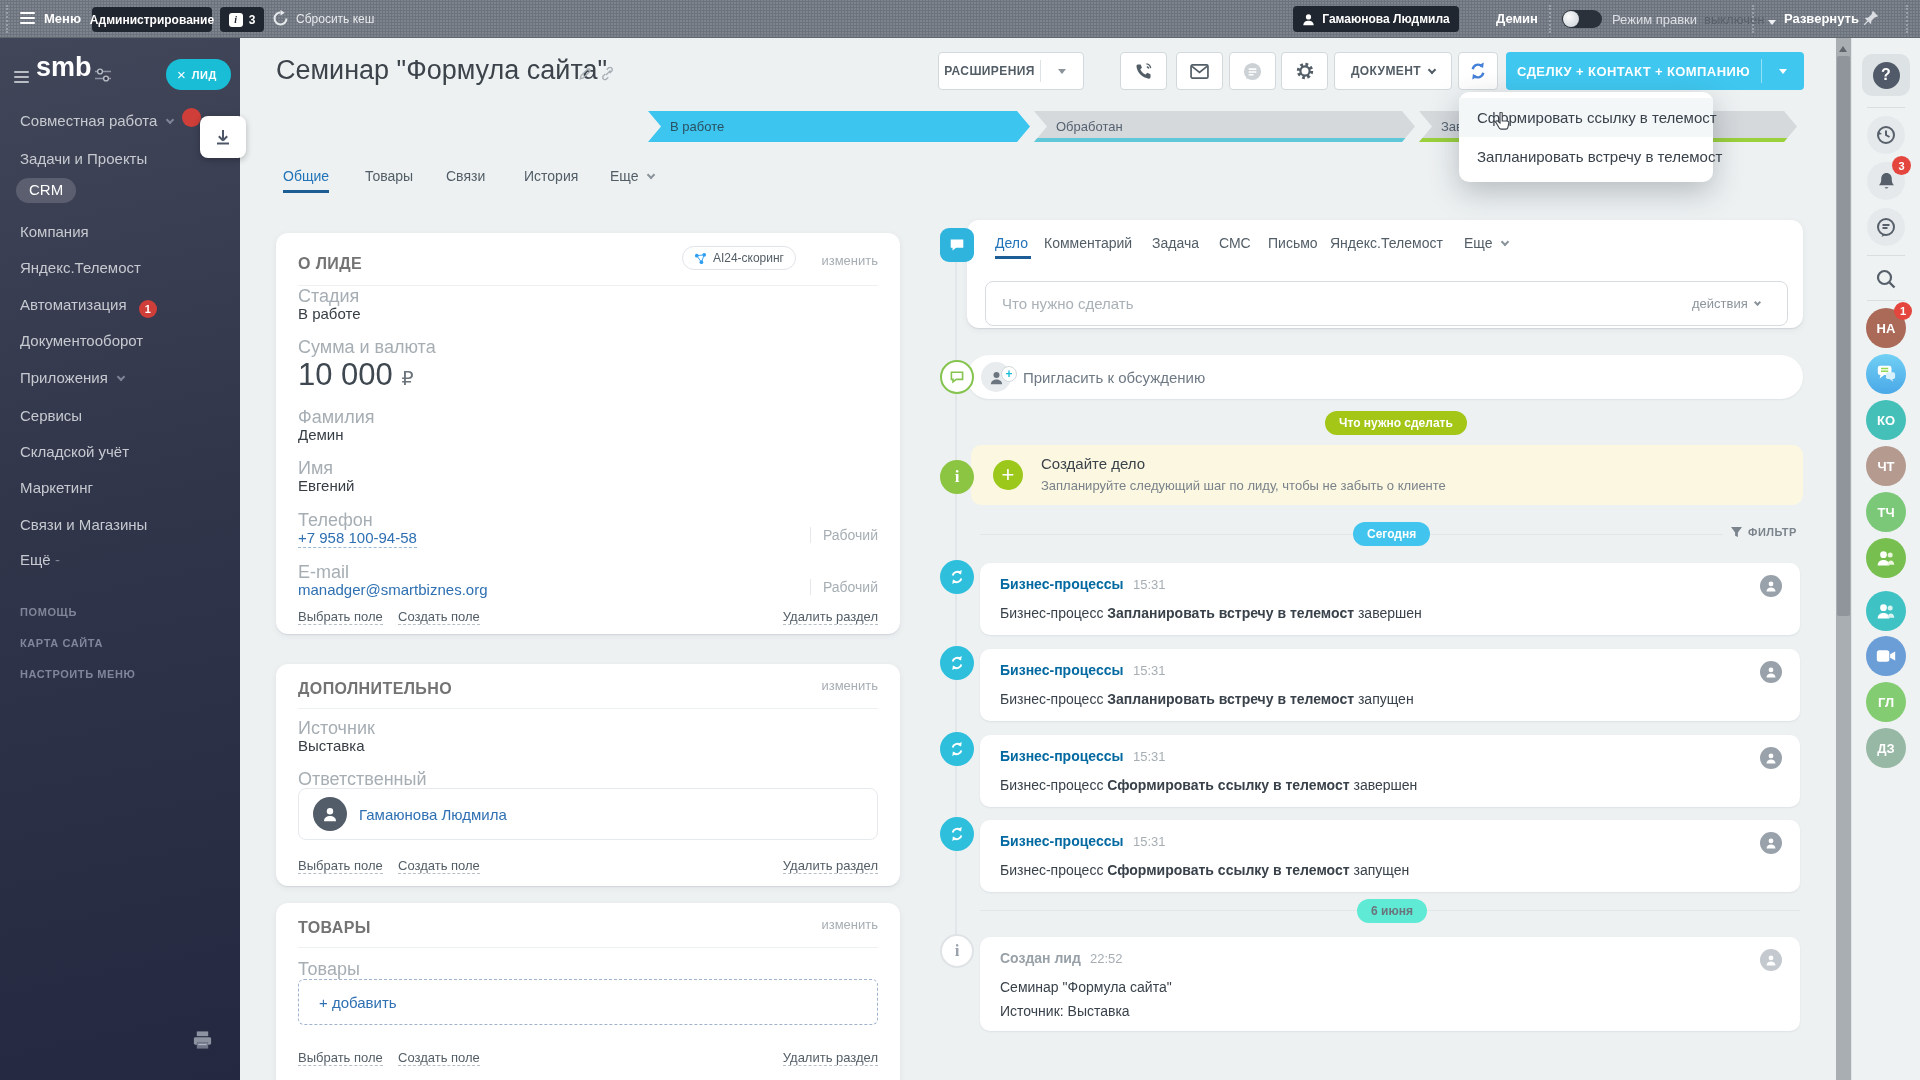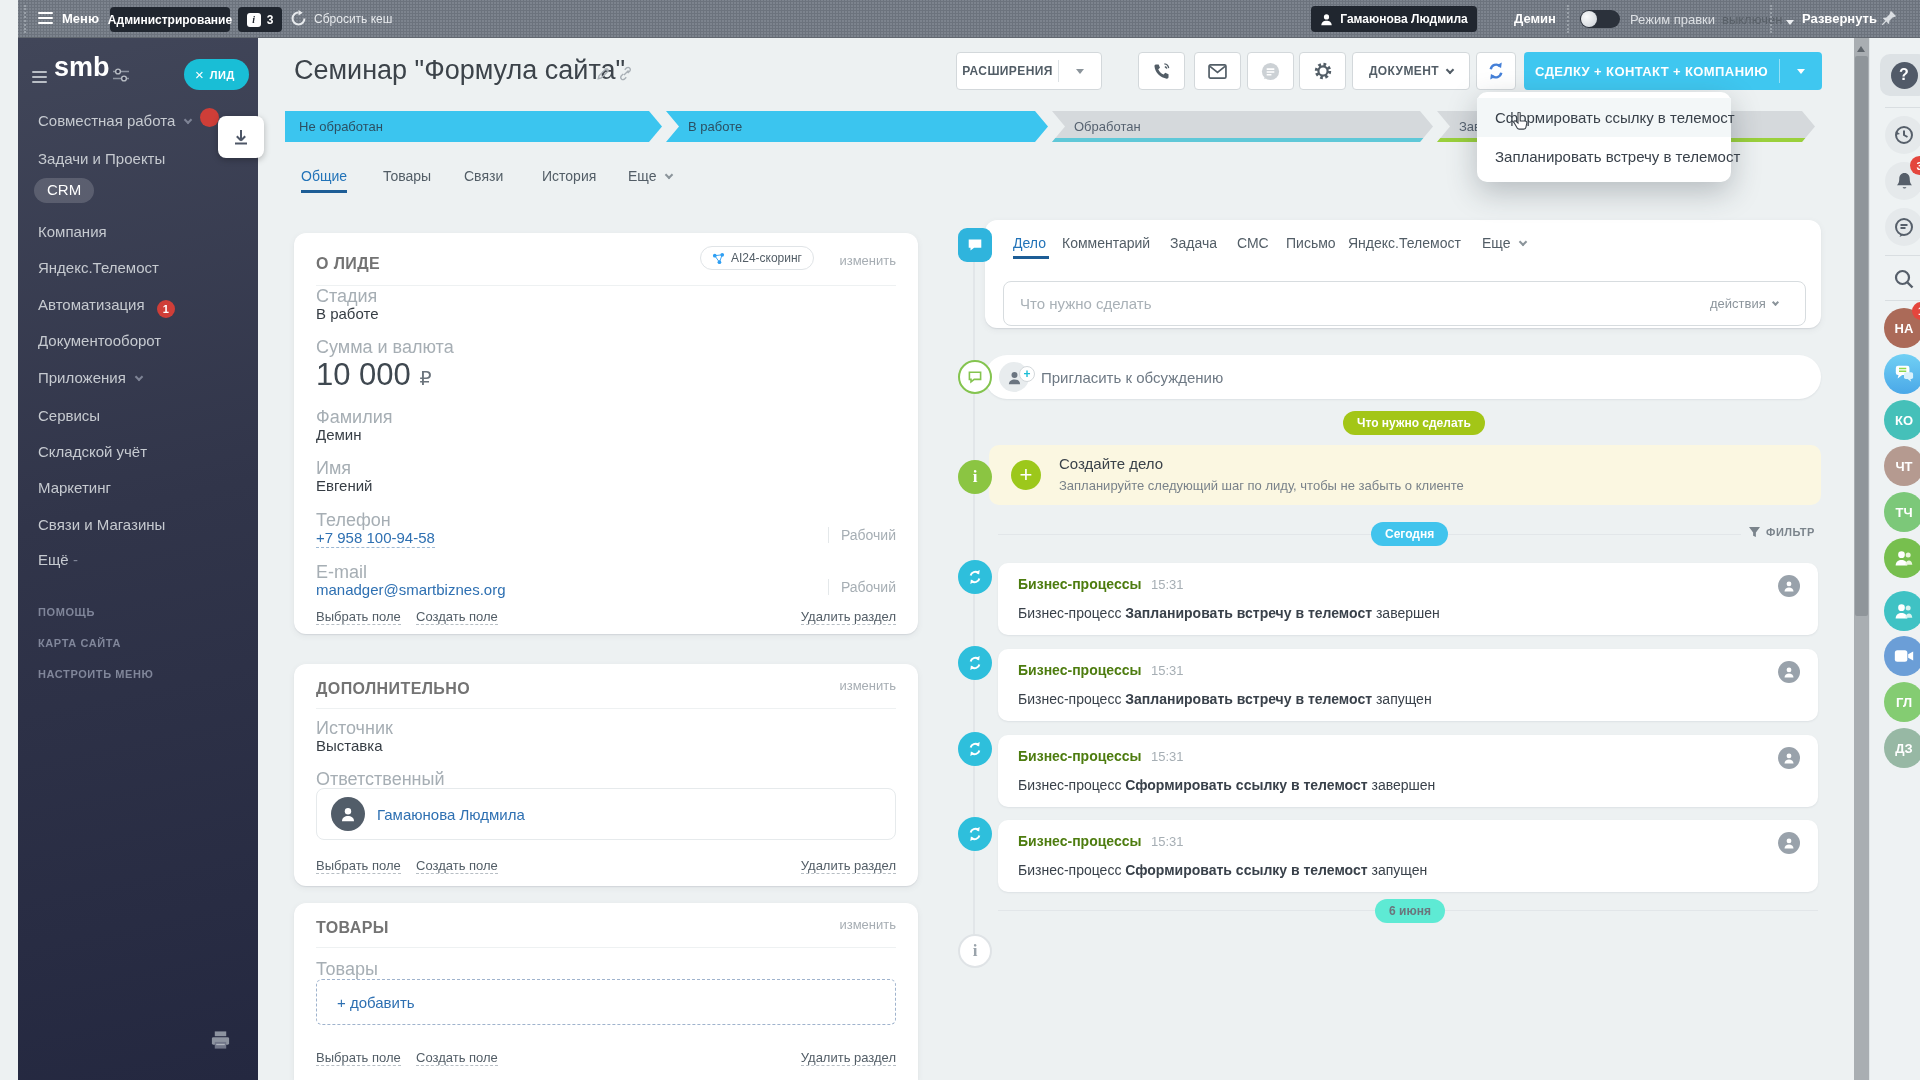--- a/index.html
+++ b/index.html
@@ -1,18 +1,18 @@
 <!DOCTYPE html>
 <html><head>
 <meta charset="utf-8">
 <style>
   * { margin:0; padding:0; box-sizing:border-box; }
   html,body { width:1920px; height:1080px; overflow:hidden; background:#edf1f2;
     font-family:"Liberation Sans","DejaVu Sans",sans-serif; }
-  #app { position:relative; width:1532px; height:1080px;margin-left:18px; }
+  #app { position:relative; width:1532px; height:1080px; }
   .abs { position:absolute; }
   svg { display:block; }
 
   
   .topbar { position:absolute; left:0; top:0; width:1920px; height:38px;
     background-color:#7d848e;
     background-image:radial-gradient(rgba(40,45,55,.20) 1px, transparent 1.1px);
     background-size:3px 3px; border-bottom:1px solid #61676f; z-index:30; }
   .vdots { position:absolute; top:5px; height:28px; width:0; border-left:2px dotted #9aa1a9; }
   .tb-dark { background:#20262f; border-radius:4px; color:#fff; display:flex;
@@ -90,21 +90,21 @@
   .ftab.on { color:#2273b8; }
   .feed-input { position:absolute; left:985px; top:281px; width:803px; height:45px;
     border:1px solid #d7dcdf; border-radius:8px; font-size:15px; color:#333; padding:0 110px 0 16px;
     font-family:inherit; background:#fff; }
   .feed-input::placeholder { color:#a9b1b7; }
   .pill { position:absolute; color:#fff; font-size:12px; font-weight:bold; border-radius:13px;
     padding:5px 14px; white-space:nowrap; }
   .hline { position:absolute; height:1px; background:#e2e6e9; }
   .entry { position:absolute; left:980px; width:820px; height:72px; background:#fff; border-radius:10px;
     box-shadow:0 1px 2px rgba(83,92,105,.10); }
-  .e-src { position:absolute; left:20px; top:13px; font-size:14px; font-weight:bold; color:#4d7c0f; }
+  .e-src { position:absolute; left:20px; top:13px; font-size:14px; font-weight:bold; color:#0369a1; }
   .e-time { position:absolute; top:14px; font-size:13px; color:#a6aeb4; }
   .e-body { position:absolute; left:20px; top:42px; font-size:14px; color:#39414a; }
   .t-icon { position:absolute; width:34px; height:34px; border-radius:50%; background:#2ebfdc;
     display:flex; align-items:center; justify-content:center; z-index:2; }
   .p-icon { position:absolute; right:18px; top:12px; width:22px; height:22px; border-radius:50%;
     background:#99a2ab; display:flex; align-items:center; justify-content:center; }
 
   
   .scrollbar { position:absolute; left:1836px; top:38px; width:15px; height:1042px; background:#a9aeb2; }
   .scroll-thumb { position:absolute; left:1px; width:13px; background:#8f959a; border-radius:2px; }
@@ -288,21 +288,20 @@
     </svg>
   </div>
   <div class="cta" style="left:1506px;width:298px">
     <span style="flex:1;text-align:center">СДЕЛКУ + КОНТАКТ + КОМПАНИЮ</span>
     <span style="width:1px;height:24px;background:rgba(255,255,255,.45)"></span>
     <span style="width:42px;display:flex;justify-content:center">
         <span class="caret" style="color:#fff"></span>
       </span>
   </div>
 
-  <div class="stage st-first st-on" style="left:267px;width:377px;padding-left:14px">Не обработан</div>
   <div class="stage st-mid st-on" style="left:648px;width:382px">В работе</div>
   <div class="stage st-mid st-off" style="left:1034px;width:381px">
     <span>Обработан</span>
     <span class="st-bar" style="background:#5fc8d8"></span>
   </div>
   <div class="stage st-mid st-off" style="left:1419px;width:378px">
     <span>Завер</span>
     <span class="st-bar" style="background:#9ad03c"></span>
   </div>
 
@@ -527,20 +526,32 @@
         <path d="M5.2 8.4 A5.2 5.2 0 0 1 13.6 5.4" fill="none" stroke="#fff" stroke-width="2.2"></path>
         <path d="M15.2 2.2 L14.6 7.2 L10.2 5.0 Z" fill="#fff"></path>
         <path d="M14.8 11.6 A5.2 5.2 0 0 1 6.4 14.6" fill="none" stroke="#fff" stroke-width="2.2"></path>
         <path d="M4.8 17.8 L5.4 12.8 L9.8 15.0 Z" fill="#fff"></path>
       </svg>
   </div>
 
   <div class="hline" style="left:980px;top:910px;width:820px"></div>
   <div class="pill" style="left:1357px;top:899px;background:#5eead4;color:#6b747c">6 июня</div>
 
+  <div class="entry" style="top:937px;height:94px">
+    <span class="e-src" style="color:#98a1a8">Создан лид</span>
+    <span class="e-time" style="left:110px">22:52</span>
+    <div class="e-body" style="top:42px">Семинар "Формула сайта"</div>
+    <div class="e-body" style="top:66px">Источник: Выставка</div>
+    <span class="p-icon" style="background:#c3c9ce">
+        <svg width="12" height="12" viewBox="0 0 20 20">
+          <circle cx="10" cy="6.5" r="4" fill="#fff"></circle>
+          <path d="M2.5 19c0-4.5 3.7-6.5 7.5-6.5s7.5 2 7.5 6.5z" fill="#fff"></path>
+        </svg>
+      </span>
+  </div>
   <div class="t-icon" style="left:940px;top:934px;background:#fff;border:2px solid #dfe3e6">
     <span style="color:#9aa3ab;font-size:17px;font-weight:bold;font-family:'Liberation Serif',serif">i</span>
   </div>
 
   <div class="scrollbar">
     <div style="position:absolute;left:3px;top:4px;width:0;height:0;border:4.5px solid transparent;border-bottom:6px solid #5f666c"></div>
     <div class="scroll-thumb" style="top:18px;height:560px"></div>
   </div>
 
   <div class="rtoolbar">

